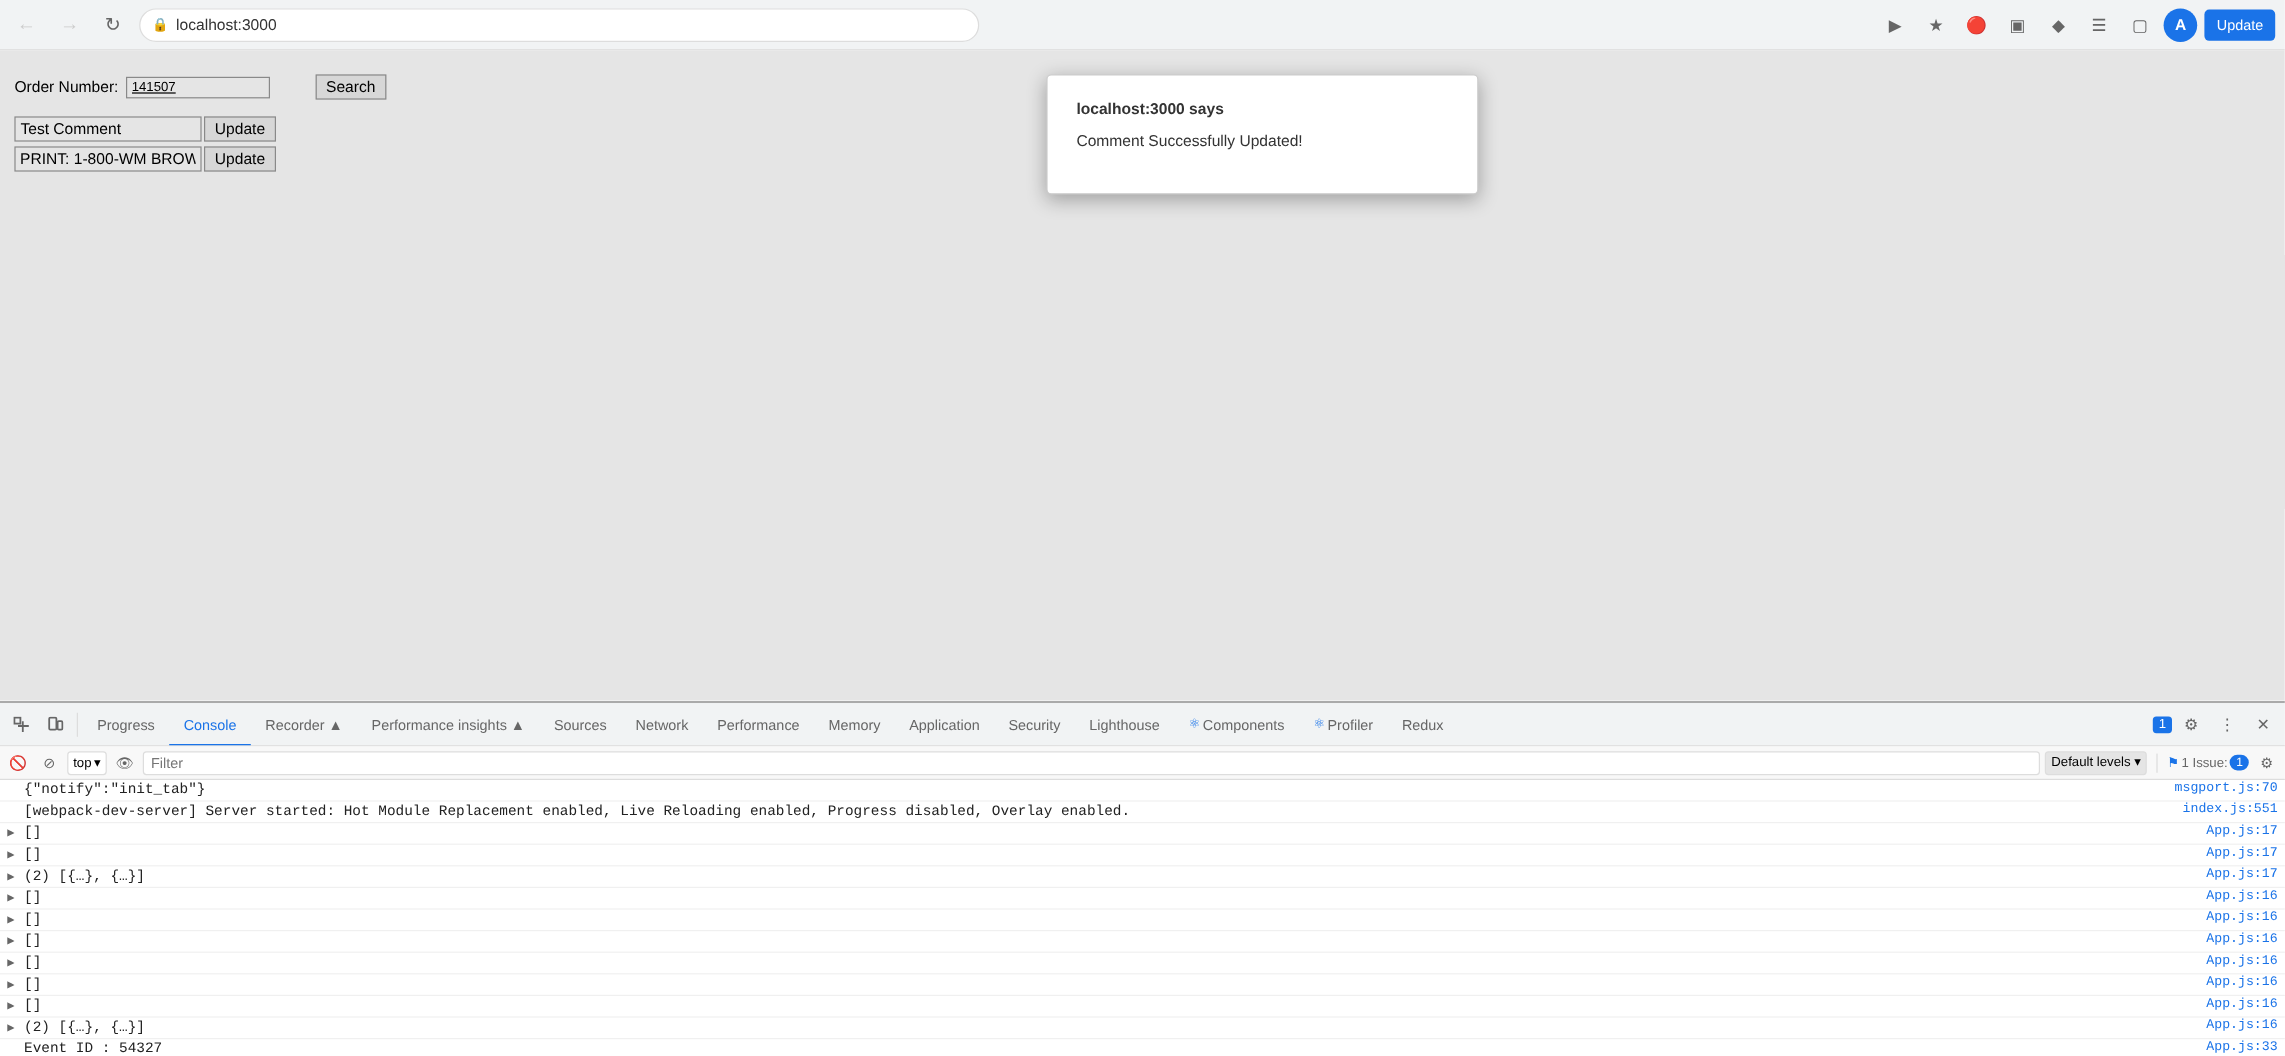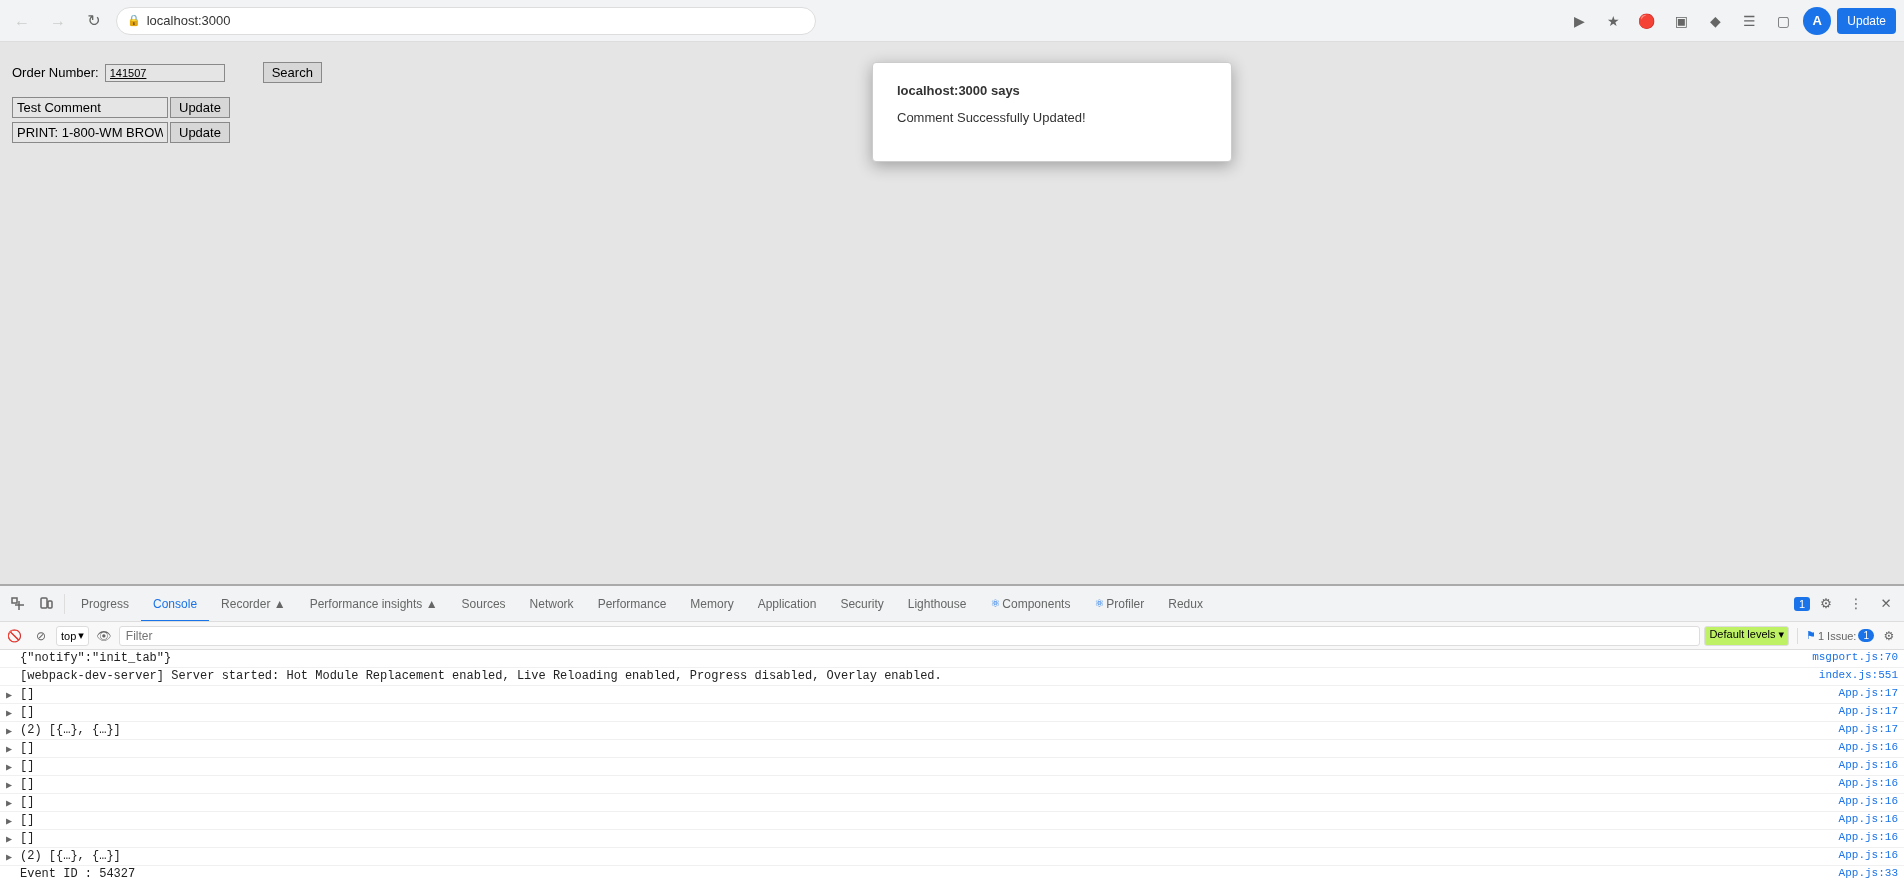--- a/index.html
+++ b/index.html
@@ -199,21 +199,21 @@
     .console-toolbar-btn {
       width: 22px; height: 22px; border: none; background: transparent; cursor: pointer; display: flex; align-items: center; justify-content: center; color: #666; border-radius: 3px; font-size: 12px;
     }
     .context-selector {
       border: 1px solid #ddd; background: #fff; font-size: 11px; padding: 1px 4px; border-radius: 3px; cursor: pointer; display: flex; align-items: center; gap: 2px; height: 20px;
     }
     .filter-input {
       flex: 1; border: 1px solid #ddd; background: #fff; font-size: 12px; padding: 1px 6px; height: 20px; border-radius: 3px; outline: none;
     }
     .levels-selector {
-      border: 1px solid #ddd; background: #bef264; font-size: 11px; padding: 1px 4px; border-radius: 3px; cursor: pointer; height: 20px; margin-left: auto;
+      border: 1px solid #ddd; background: #e5e5e5; font-size: 11px; padding: 1px 4px; border-radius: 3px; cursor: pointer; height: 20px; margin-left: auto;
     }
     .issue-badge {
       font-size: 11px; color: #666; display: flex; align-items: center; gap: 2px;
     }
     .flag-icon { color: #1a73e8; font-size: 11px; }
 
     .devtools-console-content {
       flex: 1;
       overflow-y: auto;
       font-family: 'Consolas', 'Courier New', monospace;

